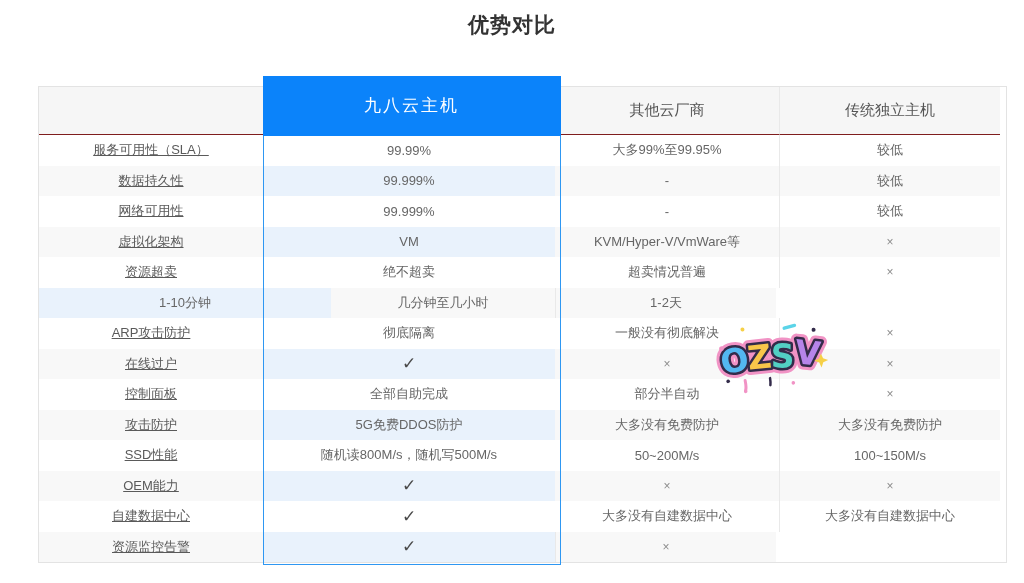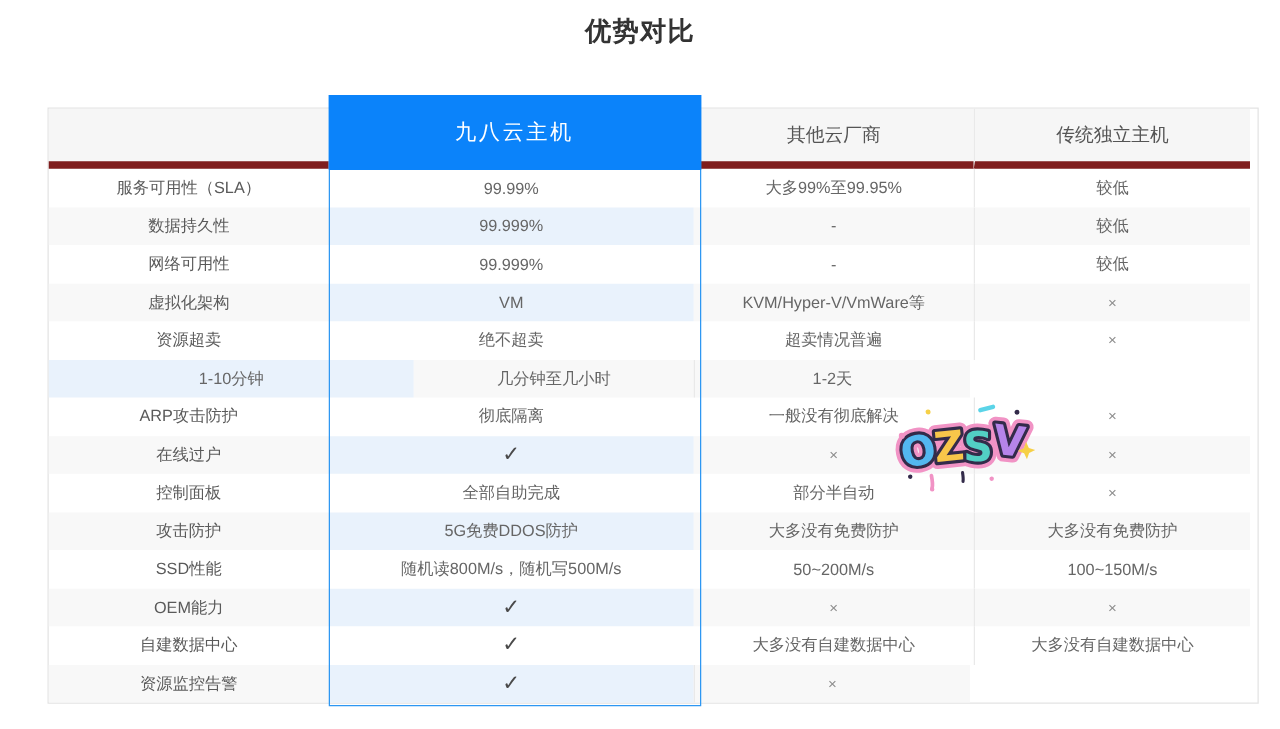--- a/index.html
+++ b/index.html
@@ -21,26 +21,26 @@
   .row.header-row { height:48px; }
   .cell {
     display:flex; align-items:center; justify-content:center;
     font-size:13px; color:#666; text-align:center;
   }
   .c0 { width:224px; }
   .c1 { width:292px; }
   .c2 { width:224px; }
   .c3 { width:221px; border-left:1px solid #e9e9e9; }
   .header-row .cell {
-    background:#f6f6f6; border-bottom:6px solid #7f1d1d;
+    background:#f6f6f6; border-bottom:1px solid #7f1d1d;
     font-size:15px; color:#555;
   }
   .row:not(.header-row):nth-child(odd) .cell { background:#f8f8f8; }
   .row:not(.header-row):nth-child(odd) .cell.c1 { background:#e9f2fc; }
-  .cell.label { color:#5a5a5a; }
+  .cell.label { color:#5a5a5a;text-decoration:underline; }
   .cell.check { font-size:17px; color:#4a4a4a; }
   .cell.cross { font-size:12px; color:#8d8d8d; }
   
   .hl-frame {
     position:absolute; left:224px; top:-11px; width:298px; height:489px;
     border:1.5px solid #2e97f2; pointer-events:none; z-index:5;
   }
   .hl-header {
     position:absolute; top:-1.5px; left:-1.5px; width:298px; height:60px;
     background:#0b83fa; display:flex; align-items:center; justify-content:center;

